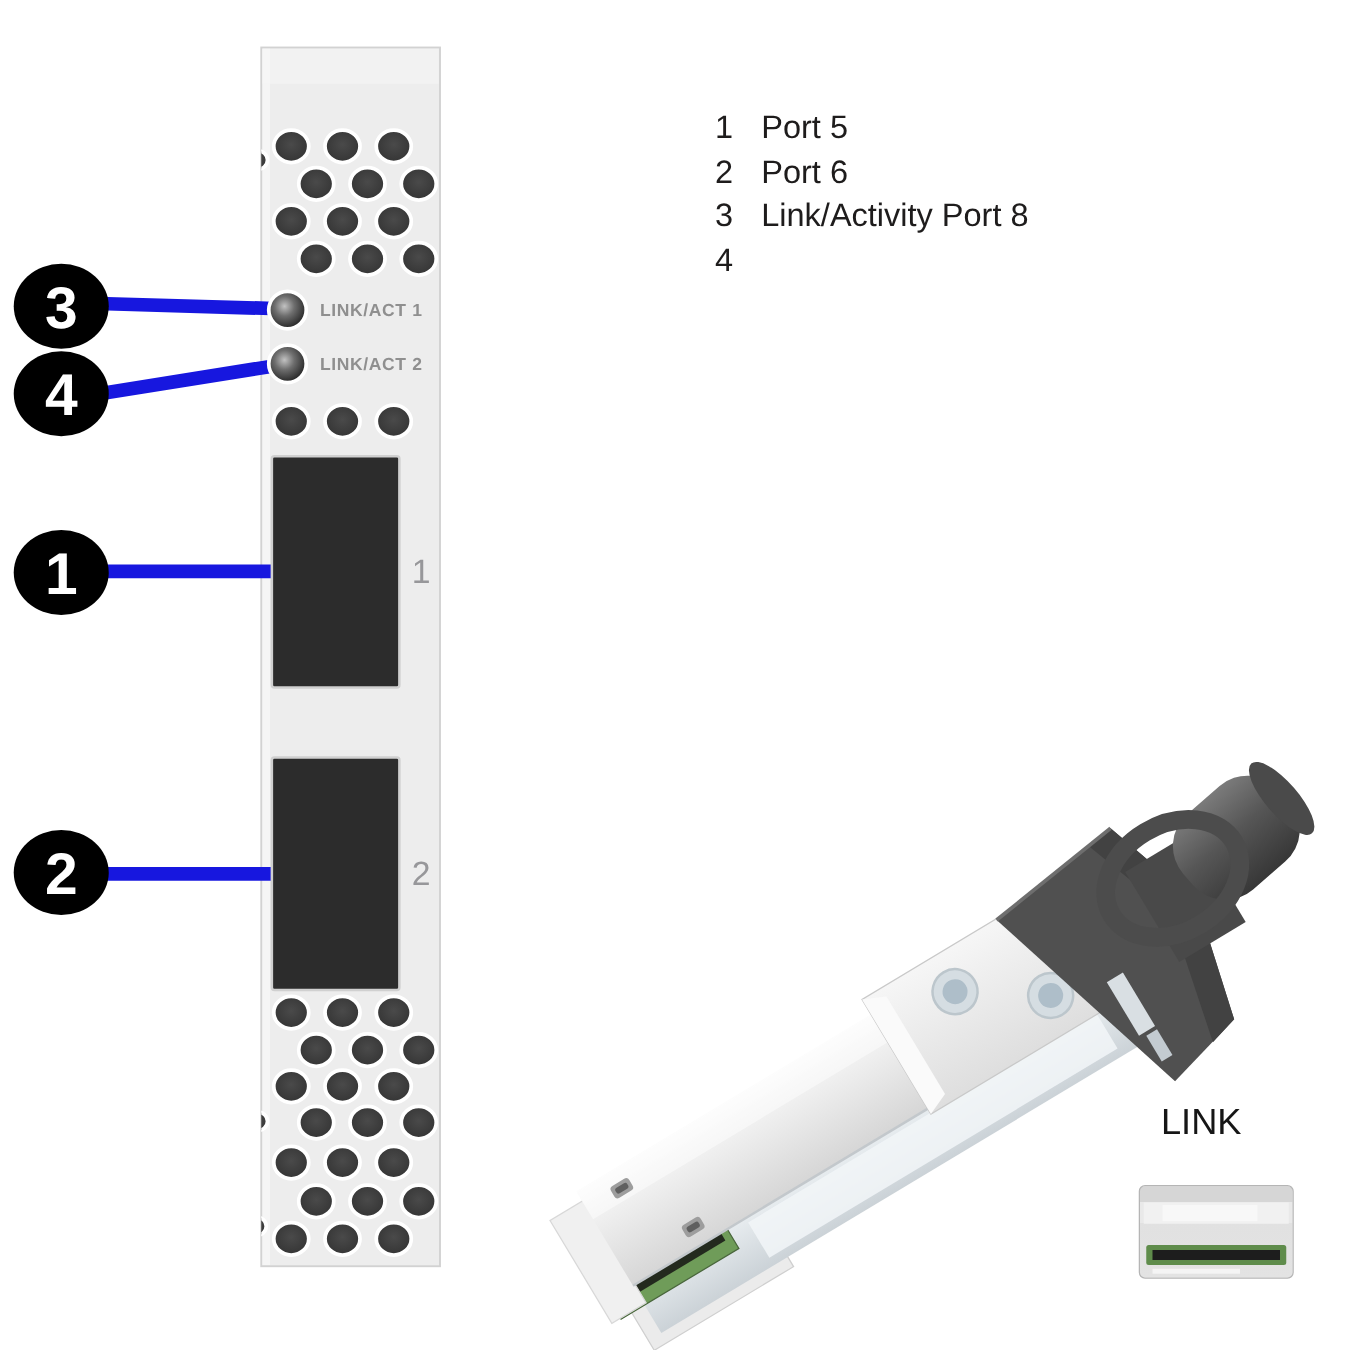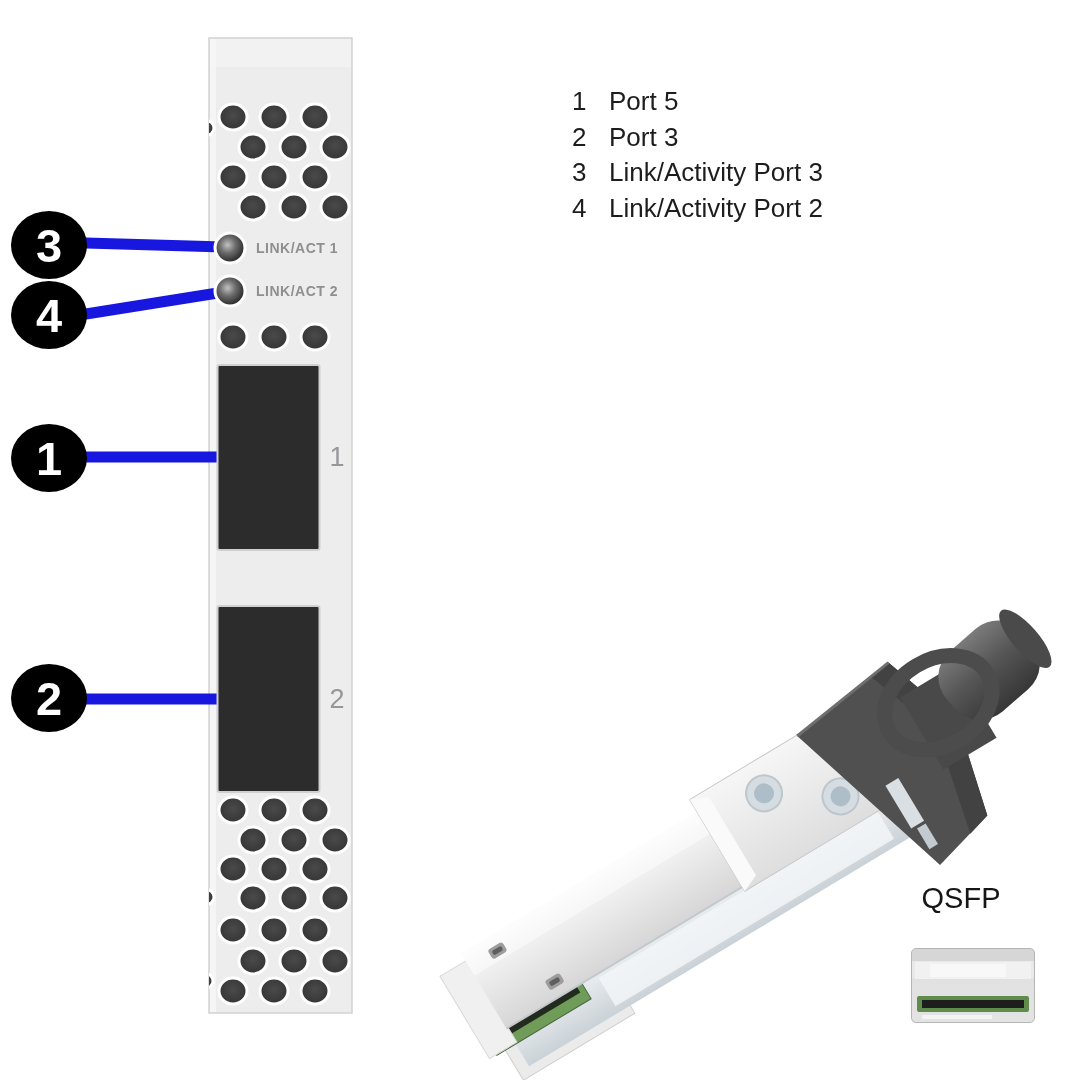--- a/index.html
+++ b/index.html
@@ -124,29 +124,28 @@
     </g>
   </svg>
 
   <div class="legend">
     <div class="legend-row">
       <span class="legend-num">1</span>
       <span class="legend-label">Port 5</span>
     </div>
     <div class="legend-row">
       <span class="legend-num">2</span>
-      <span class="legend-label">Port 3</span>
+      <span class="legend-label">Port 6</span>
     </div>
     <div class="legend-row">
       <span class="legend-num">3</span>
-      <span class="legend-label">Link/Activity Port 3</span>
+      <span class="legend-label">Link/Activity Port 8</span>
     </div>
     <div class="legend-row">
       <span class="legend-num">4</span>
-      <span class="legend-label">Link/Activity Port 2</span>
     </div>
   </div>
 
   <svg class="qsfp-svg" width="650" height="480" viewBox="0 0 650 480">
     <defs>
       <linearGradient id="topG" x1="0" y1="0" x2="0" y2="1">
         <stop offset="0%" stop-color="#fbfbfb"></stop>
           <stop offset="100%" stop-color="#d6d6d6"></stop>
       </linearGradient>
       <linearGradient id="sideG" x1="0" y1="0" x2="0" y2="1">
@@ -207,21 +206,21 @@
           <ellipse cx="637" cy="152" rx="13" ry="37" fill="#4a4a4a"></ellipse>
         </g>
         <ellipse cx="528" cy="146" rx="57" ry="43" fill="none" stroke="#4c4c4c" stroke-width="15"></ellipse>
       </g>
 
       <rect x="440" y="190" width="15" height="50" fill="#d9dfe3"></rect>
       <rect x="445" y="243" width="10" height="24" fill="#c3cbd1"></rect>
     </g>
   </svg>
 
-  <div class="qsfp-label">QSFP</div>
+  <div class="qsfp-label">LINK</div>
   <div class="qsfp-icon">
     <div class="band"></div>
     <div class="band-hi"></div>
     <div class="green-bar">
       <div class="green-core"></div>
     </div>
     <div class="bottom-strip"></div>
   </div>
 
 </div>

